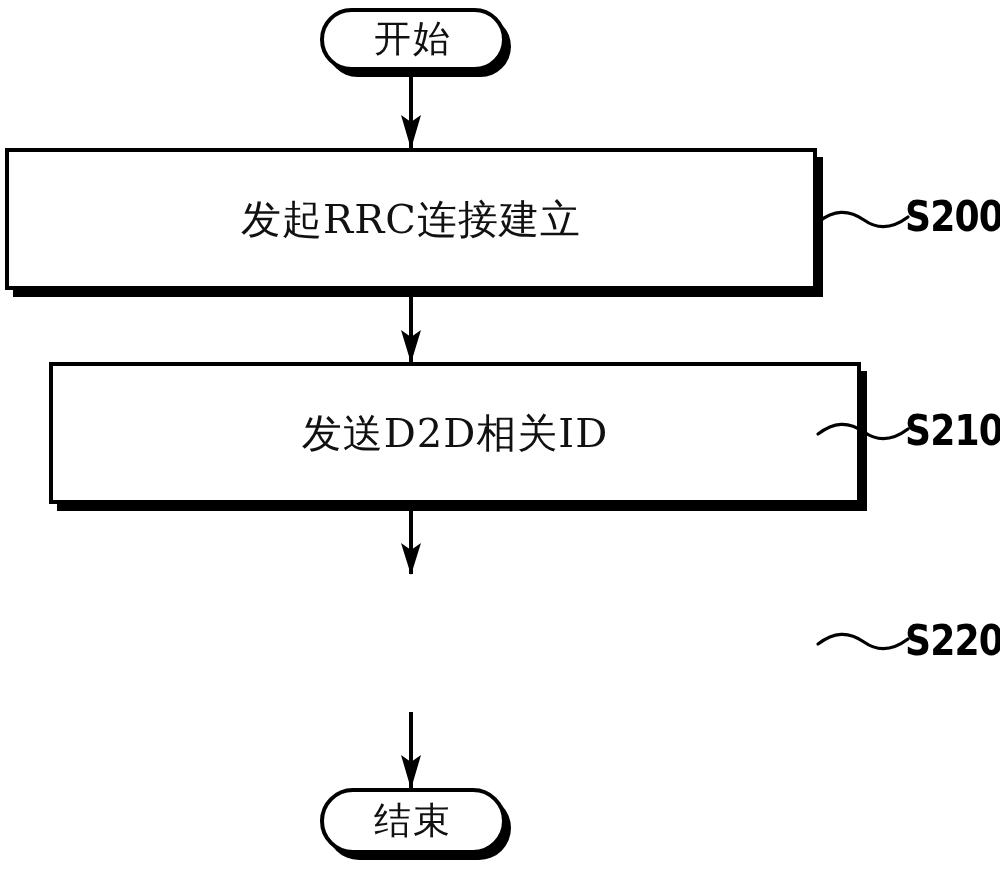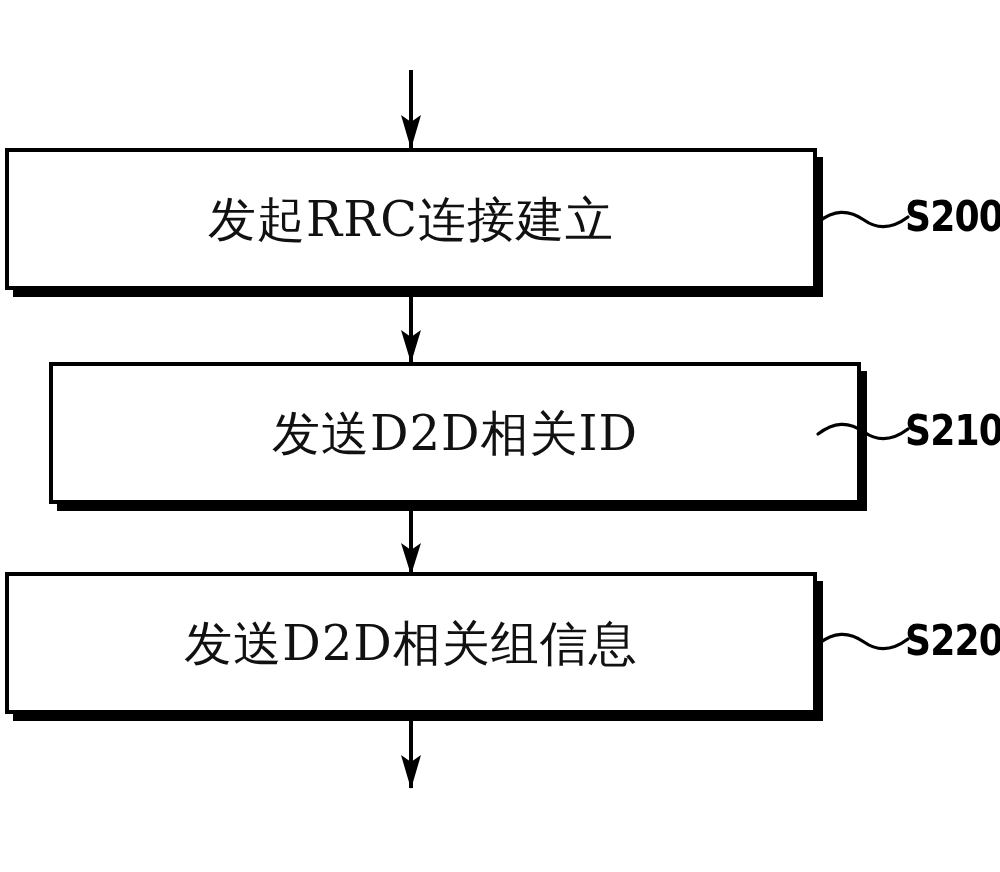--- a/index.html
+++ b/index.html
@@ -49,21 +49,21 @@
     background: #ffffff;
     border: 4px solid #000000;
     display: flex;
     align-items: center;
     justify-content: center;
     box-shadow: 7px 8px 0 -1px #000000;
     z-index: 3;
   }
   .process .node-label {
     font-family: "DejaVu Serif", "Liberation Serif", serif;
-    font-size: 48px;
+    font-size: 40px;
     line-height: 1;
     color: #111111;
     letter-spacing: 1px;
     white-space: nowrap;
   }
 
   
   .connector {
     position: absolute;
     z-index: 2;
@@ -89,20 +89,23 @@
     transform: scaleX(0.86);
     transform-origin: left center;
     z-index: 4;
   }
 </style>
 </head>
 <body>
 
 <div id="canvas">
 
+  <div class="terminator" style="left:320px; top:8px; width:186px; height:63px;">
+    <span class="node-label">开始</span>
+  </div>
 
   <div class="connector" style="left:398px; top:70px; width:26px; height:80px;">
     <svg width="26" height="80" viewBox="0 0 26 80" aria-hidden="true">
       <line x1="13" y1="0" x2="13" y2="78" stroke="#000" stroke-width="4"></line>
       <polygon points="13,79 3,45 13,52 23,45" fill="#000"></polygon>
     </svg>
   </div>
 
   <div class="process" style="left:5px; top:148px; width:812px; height:142px;">
     <span class="node-label">发起RRC连接建立</span>
@@ -133,32 +136,32 @@
   </div>
   <div class="step-ref" style="left:905px; top:410px;">S210</div>
 
   <div class="connector" style="left:398px; top:502px; width:26px; height:74px;">
     <svg width="26" height="74" viewBox="0 0 26 74" aria-hidden="true">
       <line x1="13" y1="0" x2="13" y2="72" stroke="#000" stroke-width="4"></line>
       <polygon points="13,73 3,41 13,48 23,41" fill="#000"></polygon>
     </svg>
   </div>
 
-  <div class="process" style="left:5px; top:572px; width:812px; height:142px;">
-    <span class="node-label">发送D2D相关组信息</span>
-  </div>
 
   <div class="leader" style="left:818px; top:622px; width:92px; height:40px;">
     <svg width="92" height="40" viewBox="0 0 92 40" aria-hidden="true">
       <path d="M0,22 C16,10 30,9 46,20 C60,30 74,29 90,17" stroke="#000" stroke-width="3.2" fill="none" stroke-linecap="round"></path>
     </svg>
   </div>
   <div class="step-ref" style="left:905px; top:620px;">S220</div>
 
   <div class="connector" style="left:398px; top:712px; width:26px; height:78px;">
     <svg width="26" height="78" viewBox="0 0 26 78" aria-hidden="true">
       <line x1="13" y1="0" x2="13" y2="76" stroke="#000" stroke-width="4"></line>
       <polygon points="13,77 3,43 13,50 23,43" fill="#000"></polygon>
     </svg>
   </div>
 
+  <div class="terminator" style="left:320px; top:788px; width:186px; height:66px;">
+    <span class="node-label">结束</span>
+  </div>
 
 </div>
 
 </body></html>

